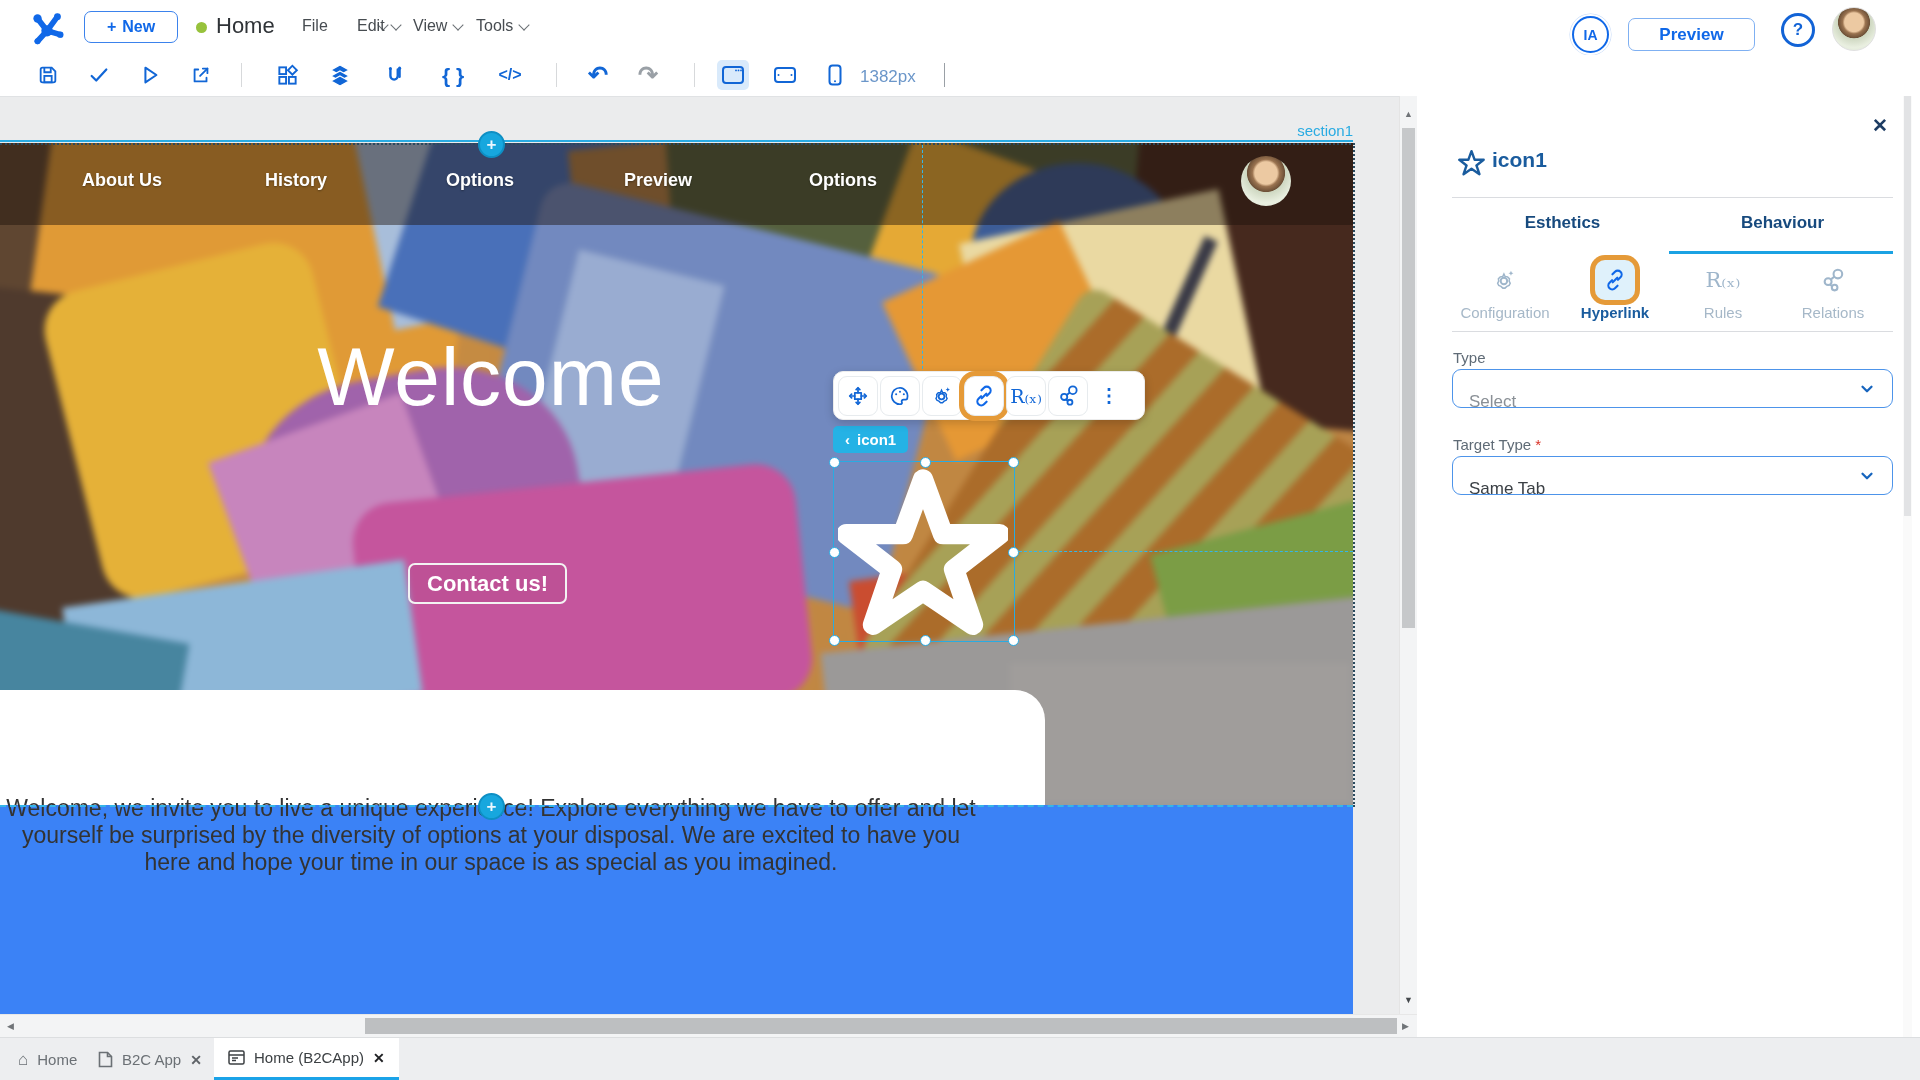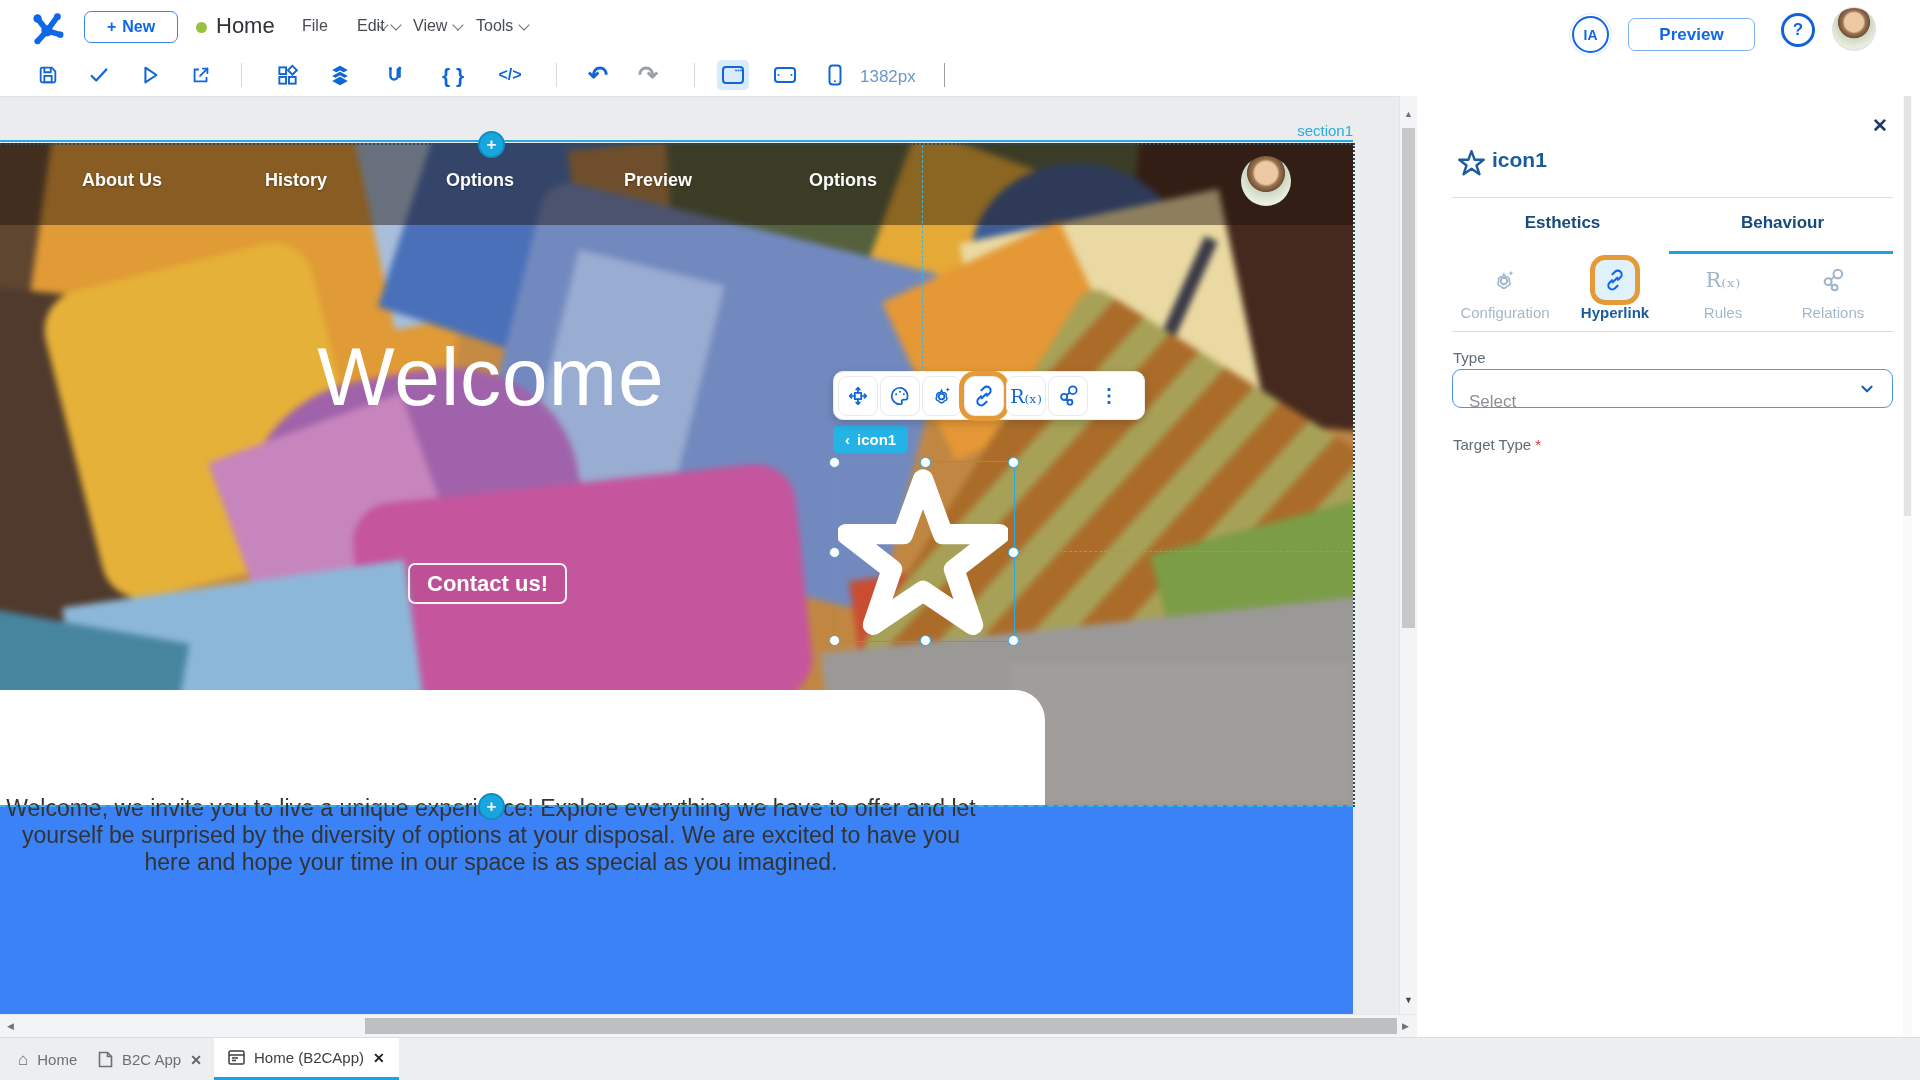--- a/index.html
+++ b/index.html
@@ -450,20 +450,26 @@
   <div class="select-box" style="top:369px;">
     <span class="val val-placeholder">Select</span>
     <svg width="18" height="18" viewBox="0 0 24 24" fill="none" stroke="#1765be" stroke-width="3" stroke-linecap="round" stroke-linejoin="round">
         <path d="M6 9l6 6 6-6"></path>
       </svg>
   </div>
 
   <div class="field-label" style="top:436px;">
     <span>Target Type</span> <span class="req">*</span>
   </div>
+  <div class="select-box" style="top:456px;">
+    <span class="val val-filled">Same Tab</span>
+    <svg width="18" height="18" viewBox="0 0 24 24" fill="none" stroke="#1765be" stroke-width="3" stroke-linecap="round" stroke-linejoin="round">
+        <path d="M6 9l6 6 6-6"></path>
+      </svg>
+  </div>
 
   <div class="panel-scroll">
       <div class="pthumb"></div>
     </div>
 
   <div class="bottombar">
     <div class="btab" style="left:4px;">
       <span class="ticon" style="font-size:17px;">⌂</span>
       <span>Home</span>
     </div>

